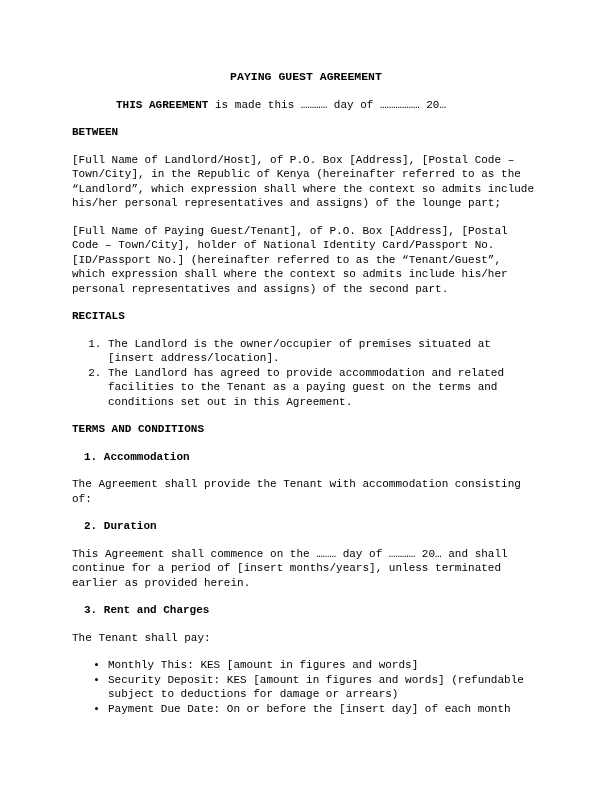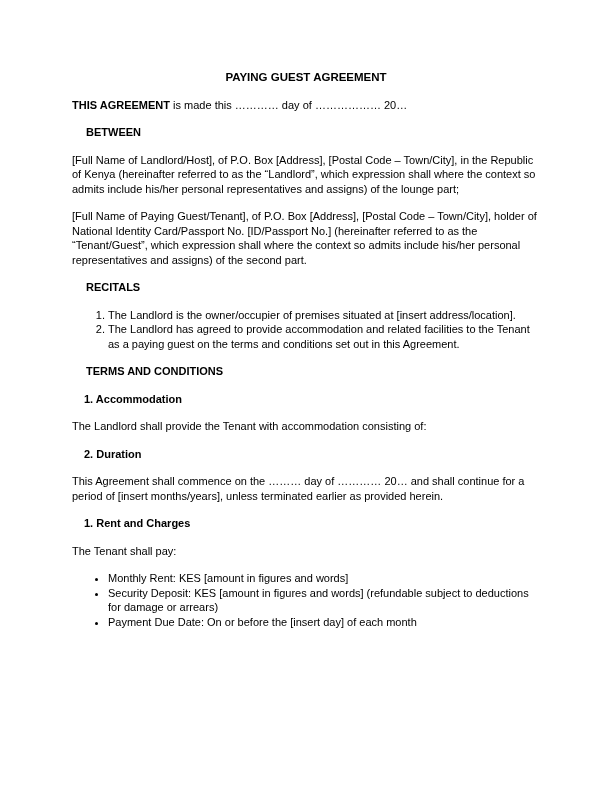--- a/index.html
+++ b/index.html
@@ -7,46 +7,47 @@
     padding: 0;
     background: #ffffff;
   }
   .page {
     position: relative;
     width: 612px;
     height: 792px;
     box-sizing: border-box;
     padding: 70px 72px 40px 72px;
     background: #ffffff;
-    font-family: Liberation Sans, sans-serif;
+    font-family: Liberation Mono, monospace;
     font-size: 11px;
     line-height: 14.5px;
     color: #000000;
     overflow: hidden;
   }
   .doc-title {
     font-size: 11.5px;
     font-weight: bold;
     text-align: center;
     margin: 0 0 13px 0;
   }
   .para {
     margin: 13px 0;
     text-align: left;
   }
   .heading {
     font-weight: bold;
-    margin: 13px 14px;
+    margin: 13px 0;
   }
   .subheading {
     font-weight: bold;
     margin: 13px 12px;
   }
   .bold-lead {
     font-weight: bold;
+    margin-left: 44px;
   }
   ol.num-list {
     margin: 13px 0;
     padding-left: 36px;
     list-style: decimal outside;
   }
   ul.bullet-list {
     margin: 13px 0;
     padding-left: 36px;
     list-style: disc outside;
@@ -76,30 +77,30 @@
 
   <ol class="num-list">
     <li>The Landlord is the owner/occupier of premises situated at [insert address/location].</li>
     <li>The Landlord has agreed to provide accommodation and related facilities to the Tenant as a paying guest on the terms and conditions set out in this Agreement.</li>
   </ol>
 
   <p class="heading">TERMS AND CONDITIONS</p>
 
   <p class="subheading">1. Accommodation</p>
 
-  <p class="para">The Landlord shall provide the Tenant with accommodation consisting of:</p>
+  <p class="para">The Agreement shall provide the Tenant with accommodation consisting of:</p>
 
 
   <p class="subheading">2. Duration</p>
 
   <p class="para">This Agreement shall commence on the ……… day of ………… 20… and shall continue for a period of [insert months/years], unless terminated earlier as provided herein.</p>
 
-  <p class="subheading">1. Rent and Charges</p>
+  <p class="subheading">3. Rent and Charges</p>
 
   <p class="para">The Tenant shall pay:</p>
 
   <ul class="bullet-list">
-    <li>Monthly Rent: KES [amount in figures and words]</li>
+    <li>Monthly This: KES [amount in figures and words]</li>
     <li>Security Deposit: KES [amount in figures and words] (refundable subject to deductions for damage or arrears)</li>
     <li>Payment Due Date: On or before the [insert day] of each month</li>
   </ul>
 
 </div>
 
 </body></html>

